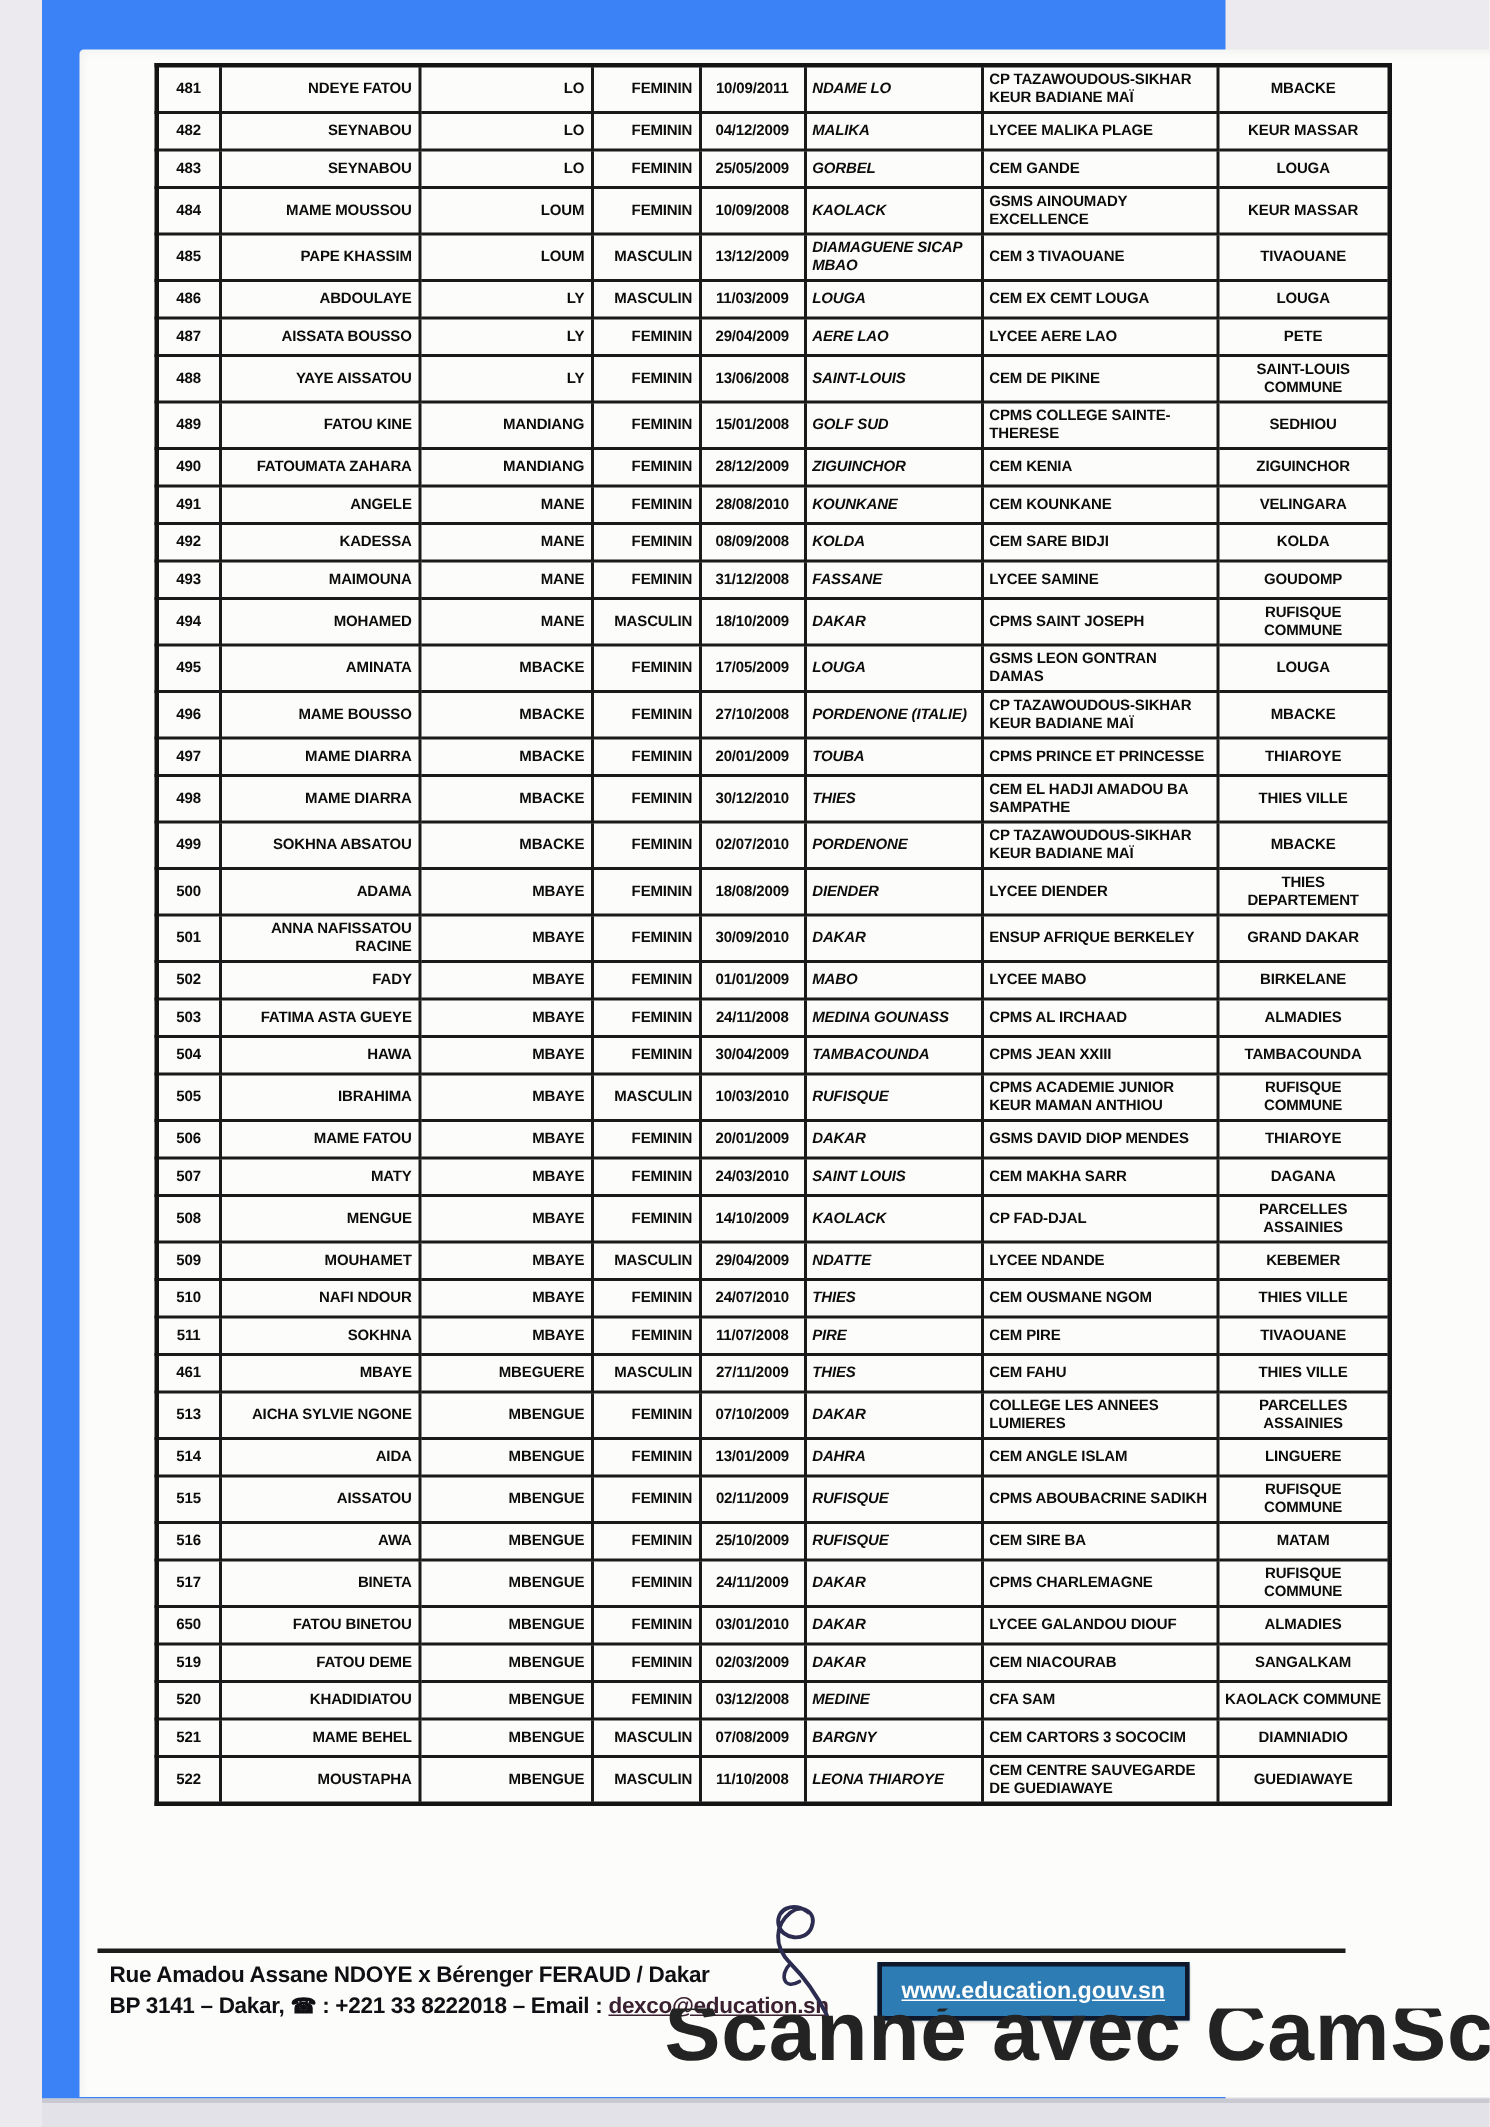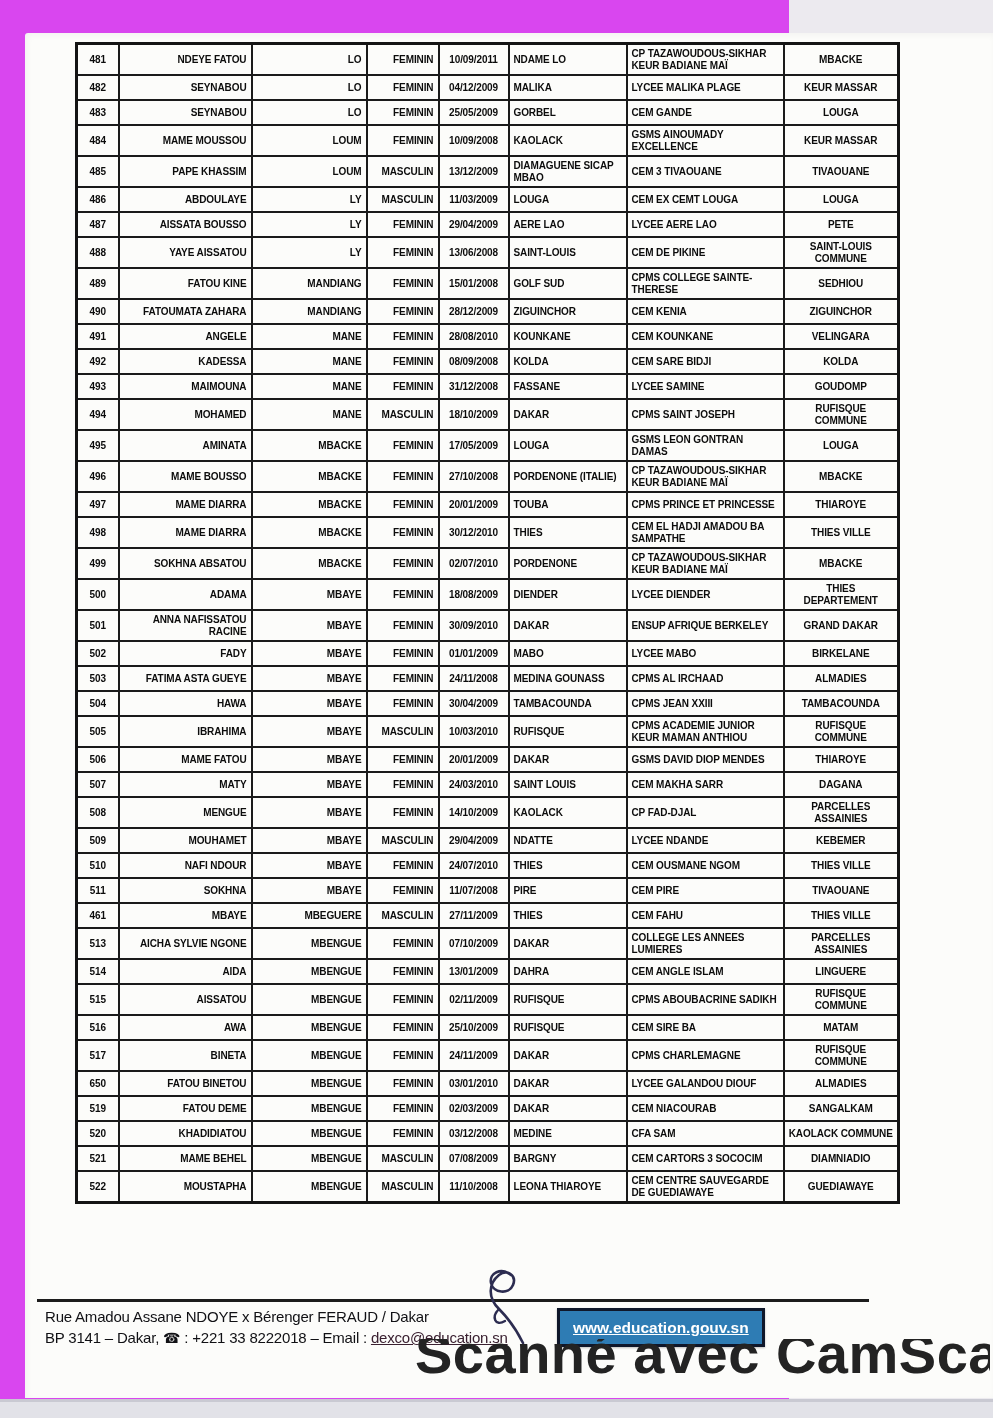--- a/index.html
+++ b/index.html
@@ -1,19 +1,19 @@
 <!DOCTYPE html>
 <html><head>
 <meta charset="utf-8">
 <style>
   * { margin:0; padding:0; box-sizing:border-box; }
   html,body { width:993px; height:1418px; overflow:hidden; }
   body { background:#eceaef; font-family:"Liberation Sans", sans-serif; }
 
-  .page { position:relative; width:789px; height:1418px; background:#d946ef; }
+  .page { position:relative; width:789px; height:1418px; background:#3b82f6;margin-left:28px; }
 
   .doc {
     position:absolute; left:25px; top:33px; width:968px; height:1365px;
     background:#fcfcfa;
     box-shadow: inset 2px 2px 6px rgba(0,0,0,0.04);
     border-radius:3px 0 0 0;
   }
 
   
   table.roster {
@@ -25,32 +25,32 @@
     border:2px solid #1a1a1a;
     font-size:10px; line-height:11.5px; font-weight:bold; color:#0c0c0c;
     padding:3px 4px; height:25px; vertical-align:middle;
     letter-spacing:-0.1px; word-wrap:break-word;
   }
   td.c0 { text-align:center; }
   td.c1 { text-align:right; padding-left:7px; }
   td.c2 { text-align:right; padding-left:7px; }
   td.c3 { text-align:right; }
   td.c4 { text-align:center; }
-  td.c5 { text-align:left; padding-left:5px; }
+  td.c5 { text-align:left; padding-left:5px;font-style:italic; }
   td.c6 { text-align:left; padding-left:5px; }
   td.c7 { text-align:center; }
 
   
   .rule {
     position:absolute; left:12px; top:1266px; width:832px; height:3px;
     background:#1c1c1c;
   }
   .addr {
     position:absolute; left:20px; top:1273px;
-    font-size:15px; font-weight:normal; color:#101014; line-height:21px;
+    font-size:15px; font-weight:bold; color:#101014; line-height:21px;
     letter-spacing:-0.2px; white-space:nowrap;
   }
   .addr .email {
     color:#3a2030; text-decoration:underline; cursor:pointer;
   }
   .phone-icon { font-size:14px; }
 
   .links {
     position:absolute; left:532px; top:1275px; display:flex; gap:7px;
   }

